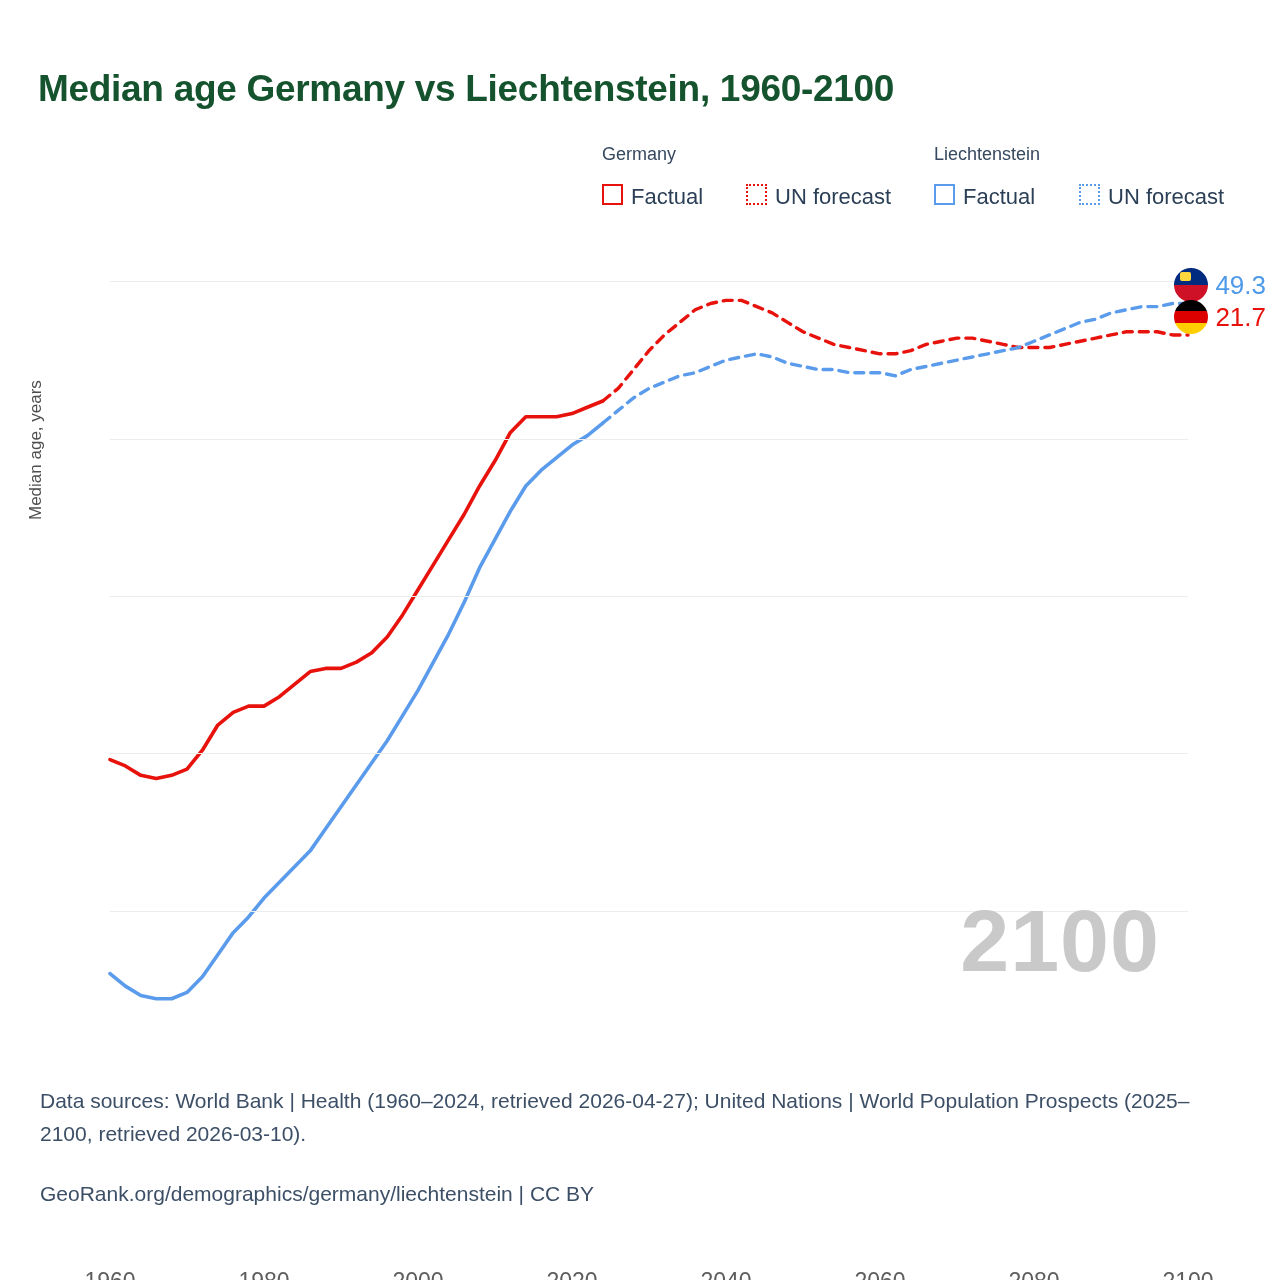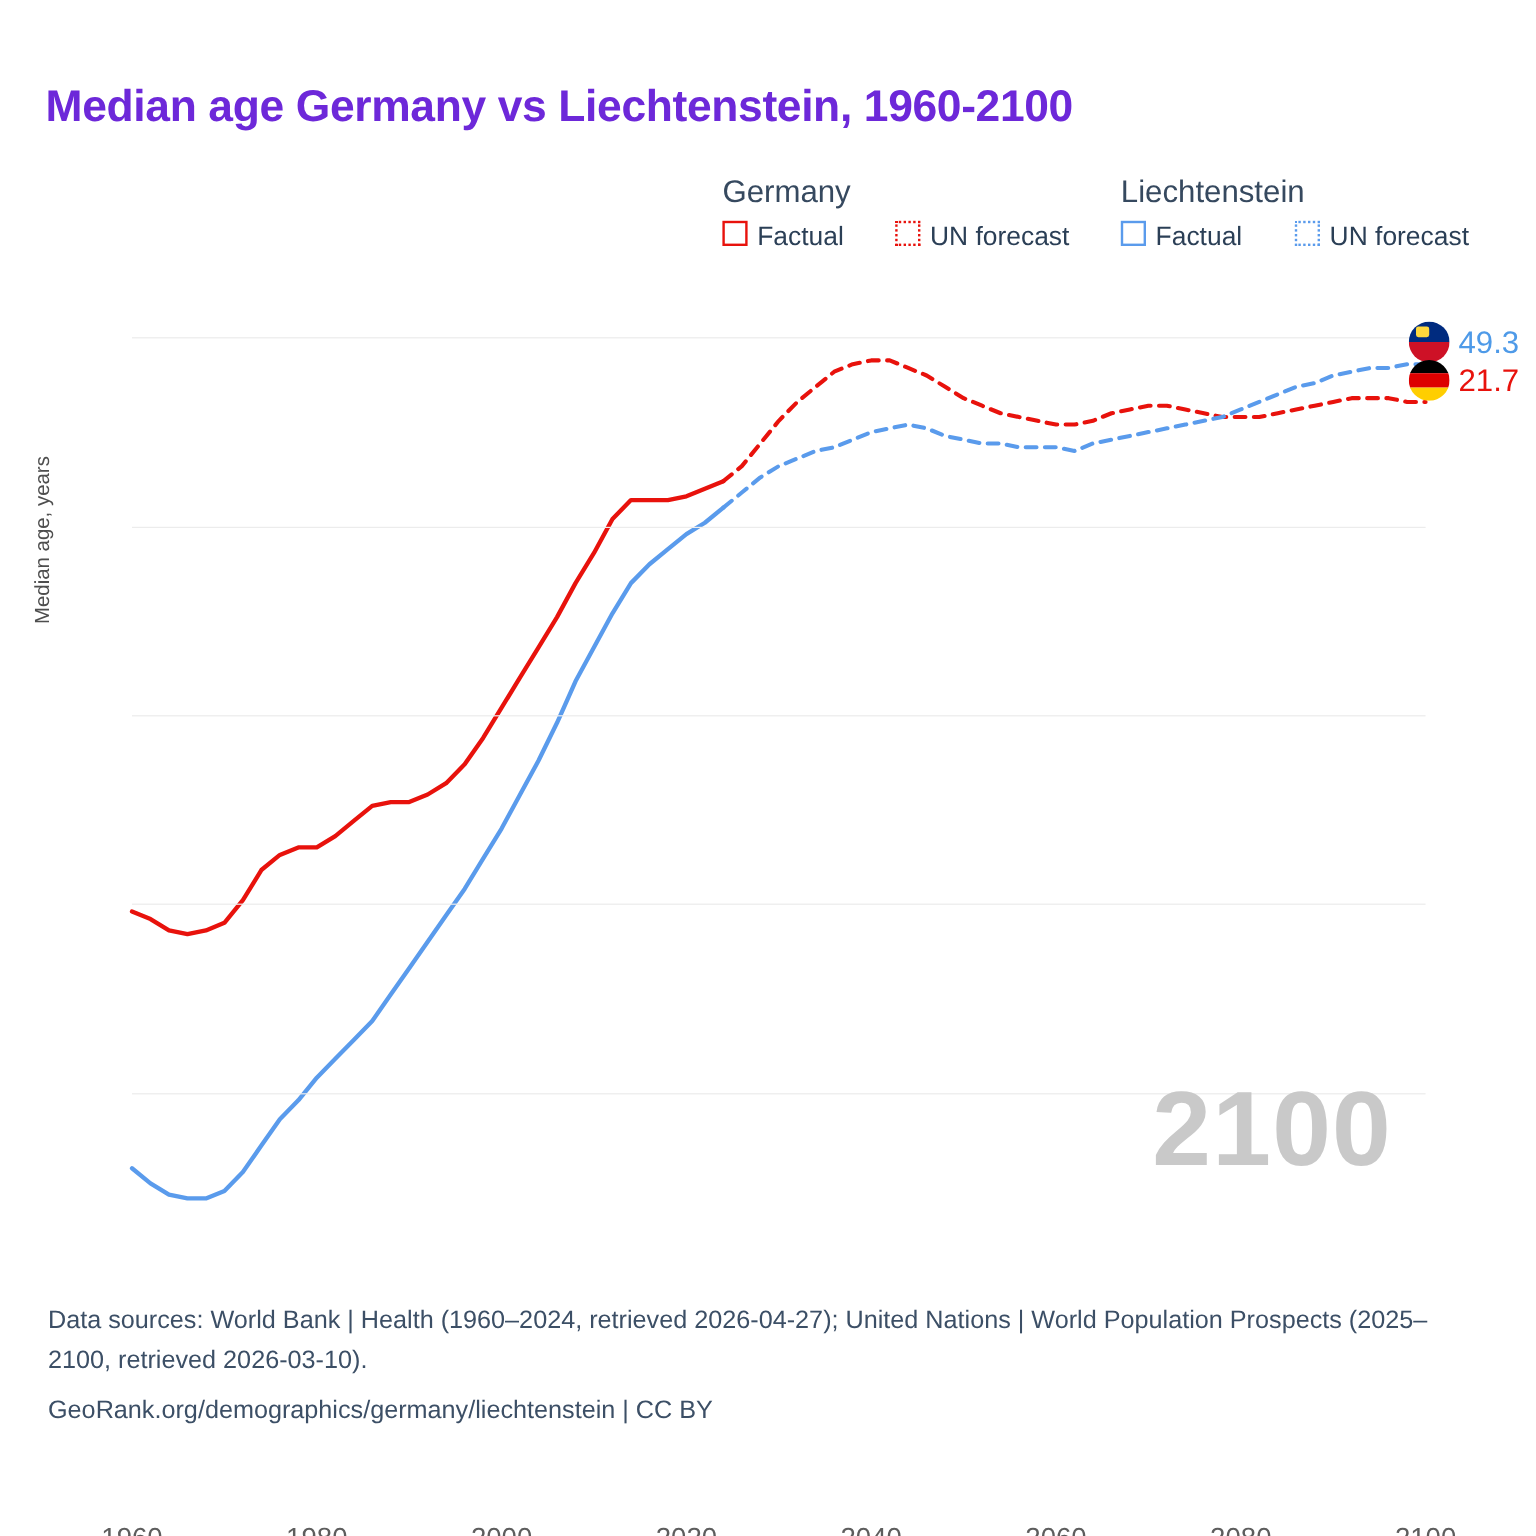--- a/index.html
+++ b/index.html
@@ -20,35 +20,35 @@
     left: 0; top: 0;
     width: 1280px;
     height: 1280px;
   }
   .title {
     position: absolute;
     left: 38px;
     top: 68px;
     font-size: 37px;
     font-weight: bold;
-    color: #6d28d9;
+    color: #14532d;
     letter-spacing: -0.3px;
     white-space: nowrap;
   }
   
   .legend {
     position: absolute;
     left: 596px;
     top: 140px;
     width: 660px;
     height: 85px;
   }
   .legend-group-title {
     position: absolute;
-    font-size: 26px;
+    font-size: 18px;
     color: #36495f;
     white-space: nowrap;
   }
   .legend-g1 { left: 6px; top: 4px; }
   .legend-g2 { left: 338px; top: 4px; }
   .legend-item {
     position: absolute;
     display: flex;
     align-items: flex-start;
     white-space: nowrap;
@@ -147,21 +147,21 @@
   
   .footer {
     position: absolute;
     left: 40px;
     top: 1085px;
     width: 1200px;
     font-size: 21px;
     color: #3c4f66;
     line-height: 1.55;
   }
-  .footer-line2 { margin-top: 10px; }
+  .footer-line2 { margin-top: 28px; }
   svg.series { position: absolute; left: 0; top: 0; overflow: visible; }
 </style>
 </head>
 <body>
 
 <div id="chart-root">
 
   <div class="title">Median age Germany vs Liechtenstein, 1960-2100</div>
 
   <div class="legend">

